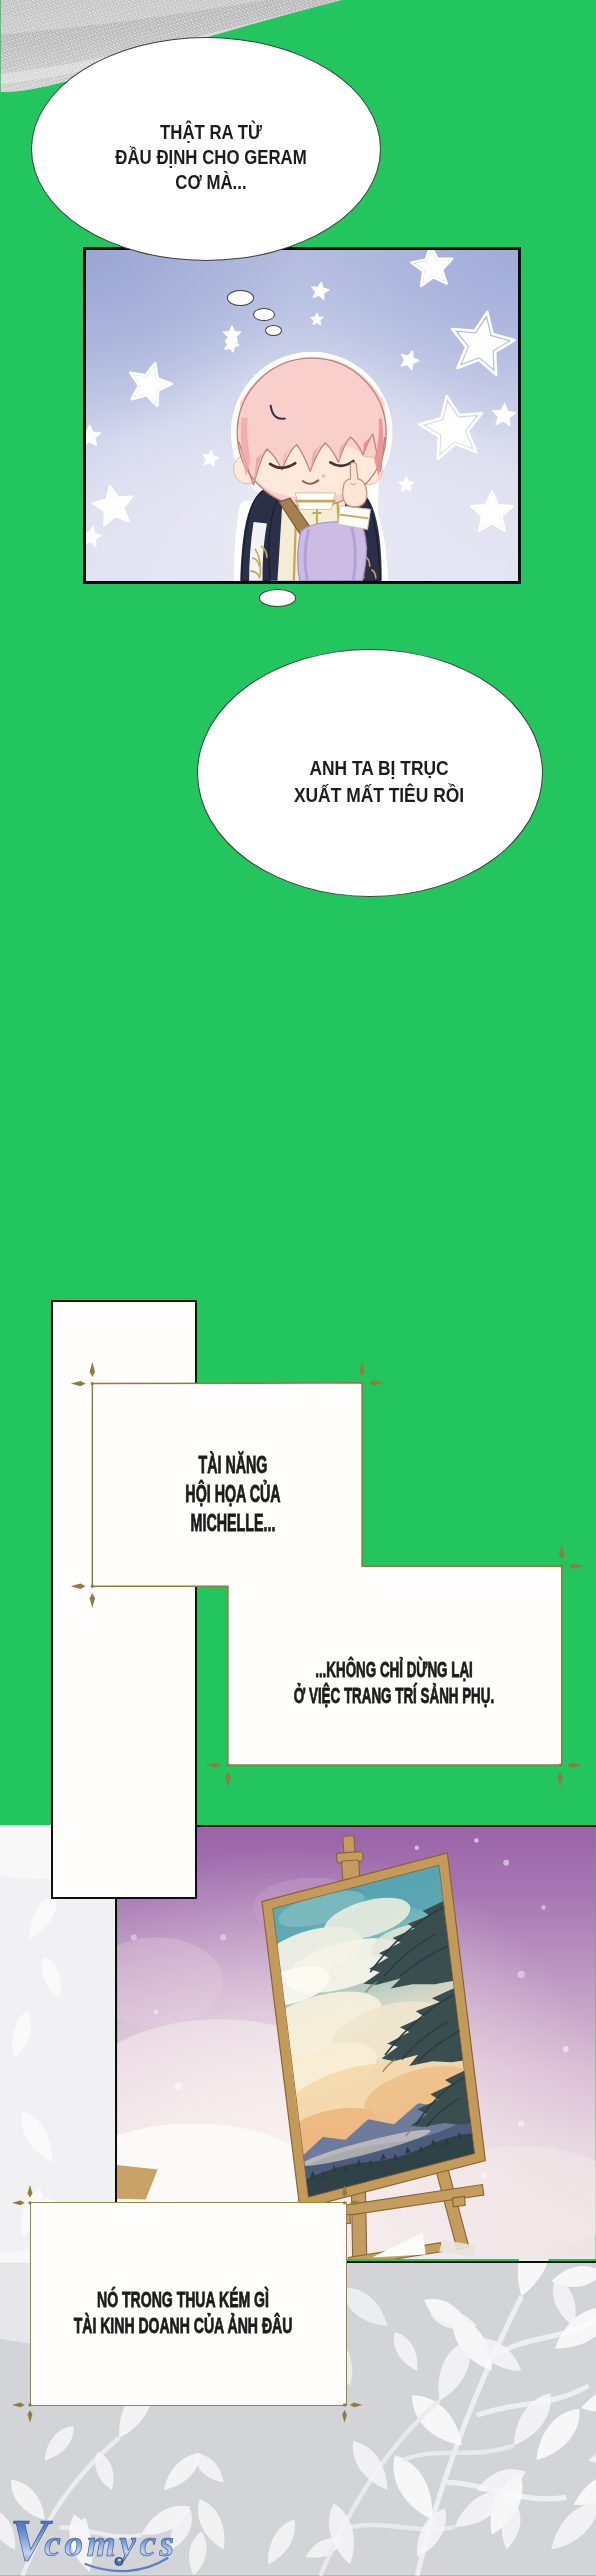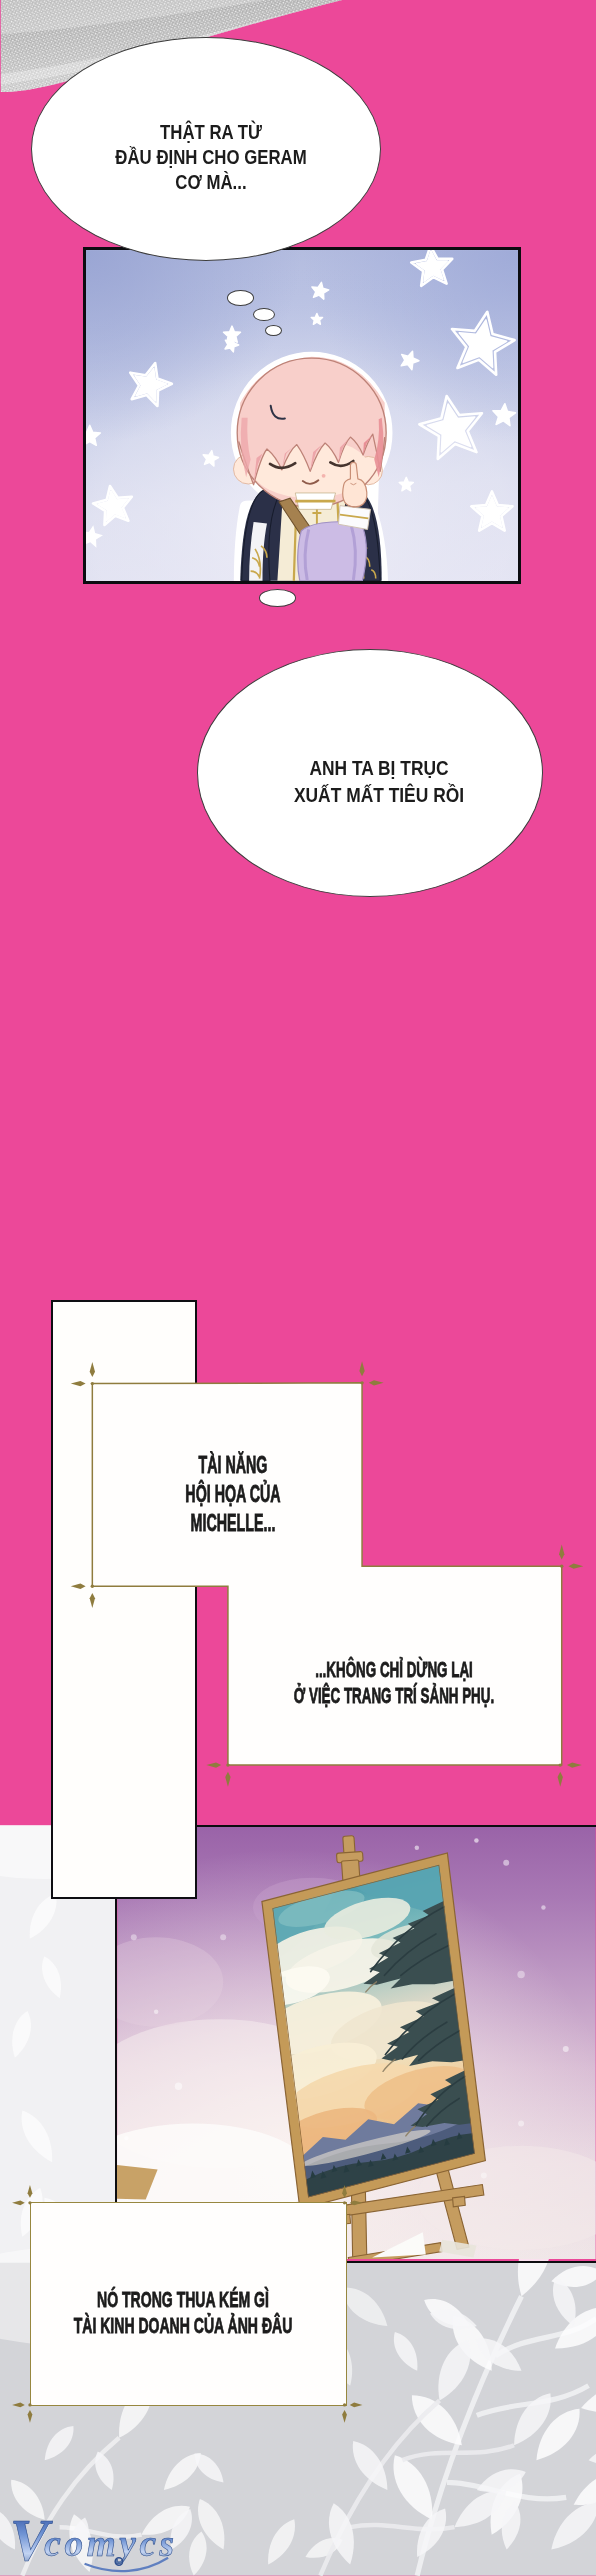--- a/index.html
+++ b/index.html
@@ -1,17 +1,17 @@
 <!DOCTYPE html>
 <html style="font-size:12px"><head>
 <meta charset="utf-8">
 <style>
   html,body{margin:0;padding:0;}
   body{width:596px;height:2576px;background:#fff;font-family:"Liberation Sans",sans-serif;}
-  #page{position:relative;width:596px;height:2576px;overflow:hidden;background:#ec4899;}
+  #page{position:relative;width:596px;height:2576px;overflow:hidden;background:#22c55e;}
   .abs{position:absolute;}
   .btxt{position:absolute;text-align:center;color:#1c1c1c;font-weight:bold;white-space:nowrap;}
 </style>
 </head>
 <body>
 <div id="page">
 
   <div class="abs" id="texture" style="left:0;top:0;width:350px;height:104px;">
     <svg width="350" height="104" viewBox="0 0 470 140">
       <defs>

